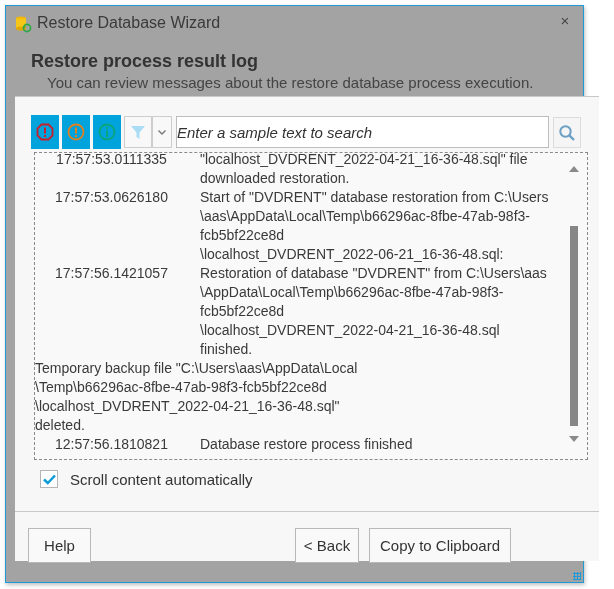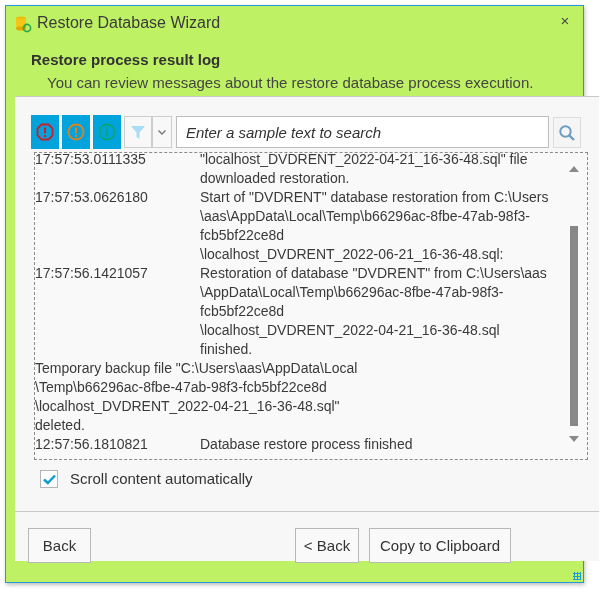--- a/index.html
+++ b/index.html
@@ -1,53 +1,53 @@
 <!DOCTYPE html>
 <html><head>
 <meta charset="utf-8">
 <style>
   * { box-sizing: border-box; margin: 0; padding: 0; }
   html, body { width: 614px; height: 589px; background: #ffffff; overflow: hidden; }
   body { font-family: "Liberation Sans", "DejaVu Sans", sans-serif; color: #333; position: relative; }
 
   .window {
     position: absolute; left: 5px; top: 5px; width: 579px; height: 578px;
-    background: #bef264; border: 1px solid #1f9ad6;
+    background: #a3a3a3; border: 1px solid #1f9ad6;
     box-shadow: 1px 2px 4px rgba(0,0,0,0.25);
   }
   .titlebar { position: absolute; left: 0; top: 0; right: 0; height: 34px; }
   .app-icon { position: absolute; left: 8px; top: 9px; width: 18px; height: 18px; }
   .title { position: absolute; left: 31px; top: 8px; font-size: 16px; color: #3a3a3a; }
   .close-x { position: absolute; right: 10px; top: 6px; font-size: 15px; color: #444; cursor: pointer; width: 16px; text-align: center; }
 
-  .page-heading { position: absolute; left: 25px; top: 45px; font-size: 15px; font-weight: bold; color: #333; }
+  .page-heading { position: absolute; left: 25px; top: 45px; font-size: 18px; font-weight: bold; color: #333; }
   .page-sub { position: absolute; left: 41px; top: 68px; font-size: 15px; color: #444; }
 
   .content { position: absolute; left: 9px; top: 90px; width: 584px; height: 465px; background: #f7f7f7; border-top: 1px solid #c8c8c8; }
 
   .toolbar { position: absolute; left: 16px; top: 18px; height: 34px; width: 554px; }
   .tb-btn { position: absolute; top: 0; width: 28px; height: 34px; background: #00a3dc; display: flex; align-items: center; justify-content: center; cursor: pointer; }
   .tb-filter { position: absolute; top: 1px; left: 93px; width: 28px; height: 32px; background: #f8f8f8; border: 1px solid #cdcdcd; display:flex; align-items:center; justify-content:center; cursor: pointer;}
   .tb-drop { position: absolute; top: 1px; left: 121px; width: 20px; height: 32px; background: #f8f8f8; border: 1px solid #cdcdcd; display:flex; align-items:center; justify-content:center; cursor: pointer;}
-  .search-input { position: absolute; left: 145px; top: 1px; width: 373px; height: 32px; border: 1px solid #bdbdbd; background: #fff; font-size: 15px; font-style: italic; color: #333; padding-left: 9px; font-family: "Liberation Sans", sans-serif; outline: none; }
+  .search-input { position: absolute; left: 145px; top: 1px; width: 373px; height: 32px; border: 1px solid #bdbdbd; background: #fff; font-size: 15px; font-style: italic; color: #333; font-family: "Liberation Sans", sans-serif; outline: none; }
   .search-input::placeholder { color: #333; font-style: italic; }
   .search-btn { position: absolute; left: 522px; top: 2px; width: 28px; height: 31px; background: #f5f5f5; border: 1px solid #dcdcdc; display:flex; align-items:center; justify-content:center; cursor:pointer; }
 
   .log { position: absolute; left: 19px; top: 55px; width: 554px; height: 308px; border: 1px dashed #8a8a8a; background: #f9f9f9; overflow: hidden; }
   .log-inner { position: absolute; left: 0; top: -3px; width: 530px; }
   .log-entry { display: flex; font-size: 14px; line-height: 19px; color: #3a3a3a; }
-  .log-time { width: 165px; text-align: left; padding-right: 12px; flex-shrink: 0; }
+  .log-time { width: 165px; text-align: center; padding-right: 12px; flex-shrink: 0; }
   .log-msg { width: 330px; }
   .log-msg span { display: block; white-space: nowrap; }
 
   .scroll-up { position: absolute; right: 8px; top: 13px; width: 0; height: 0; border-left: 5px solid transparent; border-right: 5px solid transparent; border-bottom: 6px solid #8a8a8a; cursor: pointer; }
   .scroll-down { position: absolute; right: 8px; bottom: 17px; width: 0; height: 0; border-left: 5px solid transparent; border-right: 5px solid transparent; border-top: 6px solid #8a8a8a; cursor: pointer; }
   .scroll-thumb { position: absolute; right: 9px; top: 73px; width: 8px; height: 200px; background: #878787; cursor: pointer; }
 
-  .auto-scroll { position: absolute; left: 25px; top: 373px; display: flex; align-items: flex-start; cursor: pointer; }
+  .auto-scroll { position: absolute; left: 25px; top: 373px; display: flex; align-items: center; cursor: pointer; }
   .checkbox { width: 18px; height: 18px; border: 1px solid #b5b5b5; background: #fff; display:flex; align-items:center; justify-content:center; margin-right: 12px; }
   .cb-label { font-size: 15px; color: #333; }
 
   .footer-sep { position: absolute; left: 0; right: 0; top: 414px; border-top: 1px solid #c8c8c8; }
   .btn { position: absolute; top: 431px; height: 35px; background: #f9f9f9; border: 1px solid #b8b8b8; font-size: 15px; color: #333; display:flex; align-items:center; justify-content:center; cursor:pointer; font-family: "Liberation Sans", sans-serif; }
   .btn-help { left: 13px; width: 63px; }
   .btn-back { left: 280px; width: 64px; }
   .btn-copy { left: 354px; width: 142px; }
   .btn-close { left: 505px; width: 64px; background: #e6e6e6; border-color: #999; }
 
@@ -167,19 +167,19 @@
       <div class="checkbox">
         <svg id="cb-check" width="13" height="11" viewBox="0 0 13 11">
           <polyline points="1,5.5 4.8,9 12,1.5" fill="none" stroke="#0a9bd8" stroke-width="2.4"></polyline>
         </svg>
       </div>
       <span class="cb-label">Scroll content automatically</span>
     </div>
 
     <div class="footer-sep"></div>
 
-    <button class="btn btn-help">Back</button>
+    <button class="btn btn-help">Help</button>
     <button class="btn btn-back">&lt; Back</button>
     <button class="btn btn-copy">Copy to Clipboard</button>
   </div>
 
   <div class="grip"></div>
 </div>
 
 </body></html>

